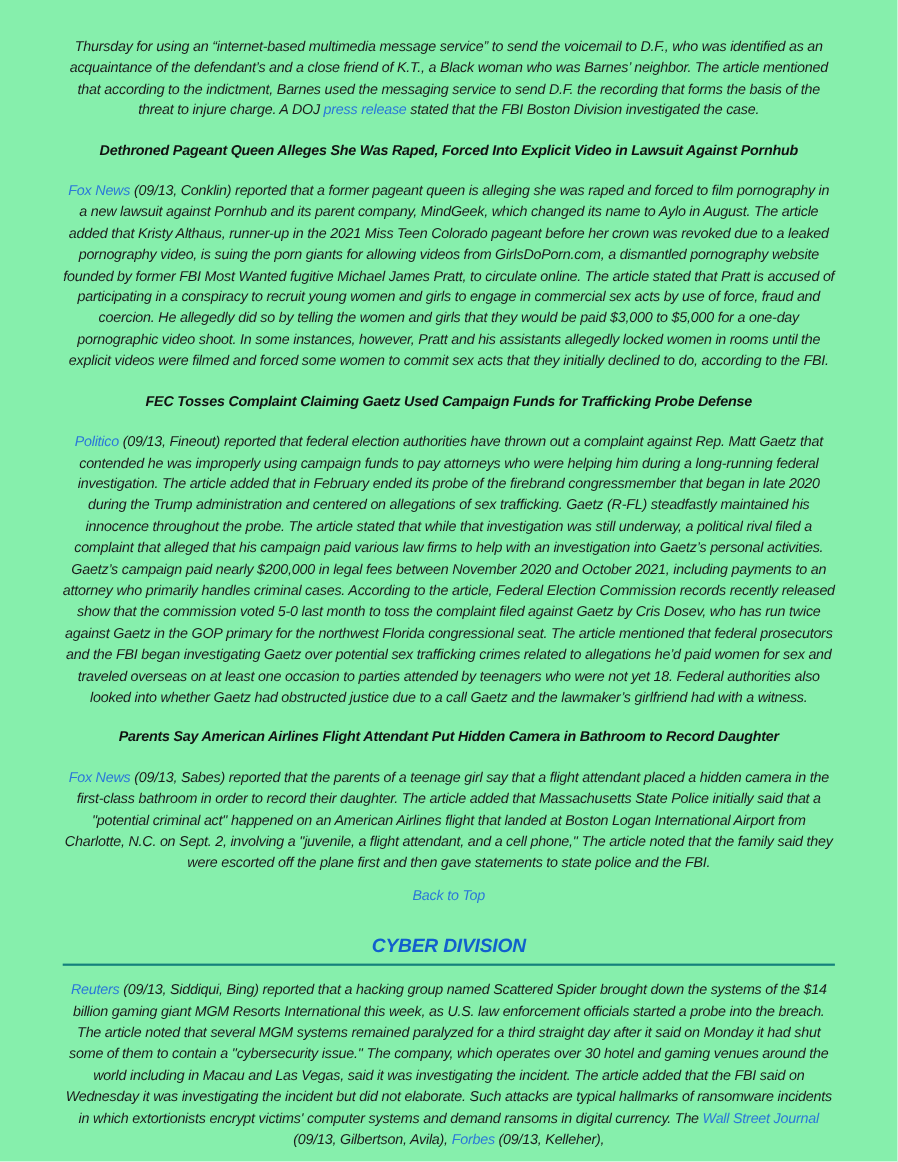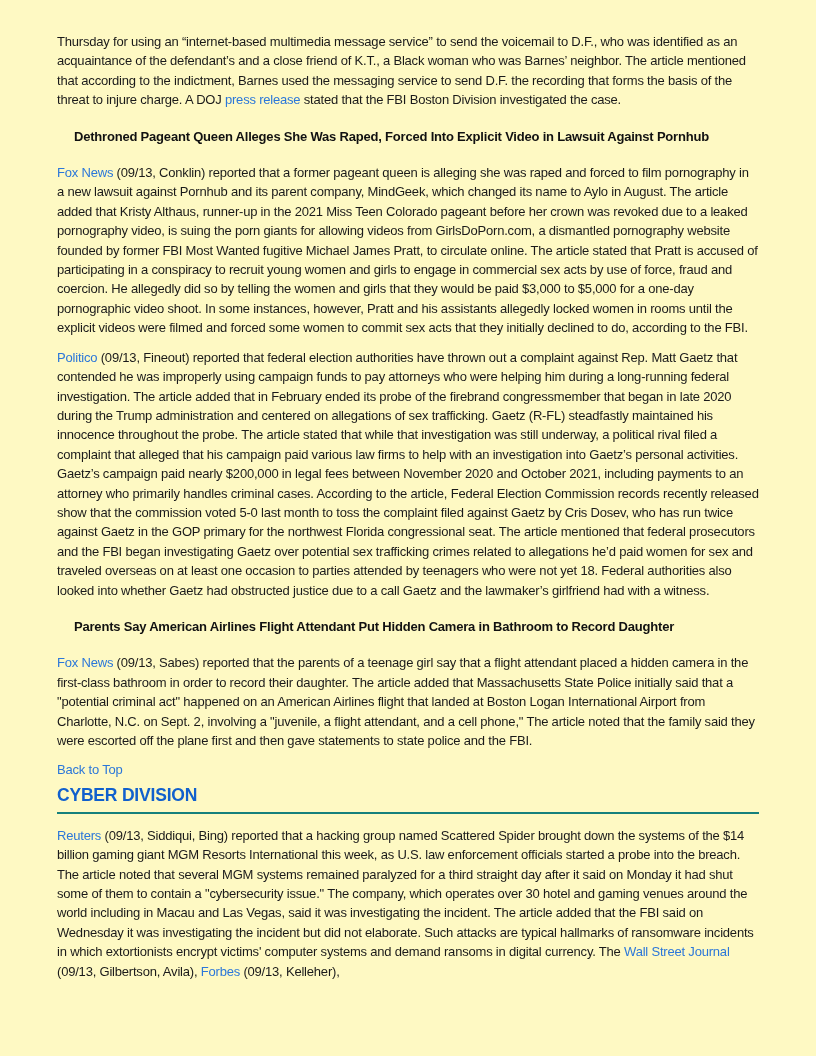--- a/index.html
+++ b/index.html
@@ -2,32 +2,33 @@
 <html><head>
 <meta charset="utf-8">
 <style>
   html, body { margin: 0; padding: 0; background: #ffffff; }
   .page {
     width: 816px;
     height: 1056px;
     box-sizing: border-box;
     padding: 32px 57px 0 57px;
     overflow: hidden;
-    background: #fef9c3;
+    background: #86efac;
     font-family: "Liberation Sans", sans-serif;
     font-size: 13px;
     letter-spacing: -0.2px;
     line-height: 19.4px;
     color: #1a1a1a;
-    text-align: left;
+    text-align: center;
+    font-style: italic;
   }
   p { margin: 0 0 10px 0; }
   .headline { font-weight: bold; margin: 17px; color: #111111; }
   a.link { text-decoration: none; cursor: pointer; }
-  .back-to-top-row { margin: 0 0 5px 0; }
+  .back-to-top-row { margin: 0 0 26px 0; }
   .section-title {
     font-size: 17.5px;
     font-weight: bold;
     letter-spacing: -0.2px;
     margin: 2px 0 12px 0;
     padding-bottom: 7px;
     line-height: 20px;
   }
 </style>
 </head>
@@ -36,20 +37,21 @@
 <div class="page" style="color: rgb(26, 26, 26);">
 
   <p class="body"><span>Thursday for using an “internet-based multimedia message service” to send the voicemail to D.F., who was identified as an acquaintance of the defendant’s and a close friend of K.T., a Black woman who was Barnes’ neighbor. The article mentioned that according to the indictment, Barnes used the messaging service to send D.F. the recording that forms the basis of the threat to injure charge. A DOJ </span><a class="link" href="#" style="color: rgb(43, 119, 217);">press release</a><span> stated that the FBI Boston Division investigated the case.</span></p>
 
   <section>
     <p class="headline">Dethroned Pageant Queen Alleges She Was Raped, Forced Into Explicit Video in Lawsuit Against Pornhub</p>
     <p class="body"><a class="link" href="#" style="color: rgb(43, 119, 217);">Fox News</a><span> (09/13, Conklin) reported that a former pageant queen is alleging she was raped and forced to film pornography in a new lawsuit against Pornhub and its parent company, MindGeek, which changed its name to Aylo in August. The article added that Kristy Althaus, runner-up in the 2021 Miss Teen Colorado pageant before her crown was revoked due to a leaked pornography video, is suing the porn giants for allowing videos from GirlsDoPorn.com, a dismantled pornography website founded by former FBI Most Wanted fugitive Michael James Pratt, to circulate online. The article stated that Pratt is accused of participating in a conspiracy to recruit young women and girls to engage in commercial sex acts by use of force, fraud and coercion. He allegedly did so by telling the women and girls that they would be paid $3,000 to $5,000 for a one-day pornographic video shoot. In some instances, however, Pratt and his assistants allegedly locked women in rooms until the explicit videos were filmed and forced some women to commit sex acts that they initially declined to do, according to the FBI.</span></p>
   </section>
 
   <section>
+    <p class="headline">FEC Tosses Complaint Claiming Gaetz Used Campaign Funds for Trafficking Probe Defense</p>
     <p class="body"><a class="link" href="#" style="color: rgb(43, 119, 217);">Politico</a><span> (09/13, Fineout) reported that federal election authorities have thrown out a complaint against Rep. Matt Gaetz that contended he was improperly using campaign funds to pay attorneys who were helping him during a long-running federal investigation. The article added that in February ended its probe of the firebrand congressmember that began in late 2020 during the Trump administration and centered on allegations of sex trafficking. Gaetz (R-FL) steadfastly maintained his innocence throughout the probe. The article stated that while that investigation was still underway, a political rival filed a complaint that alleged that his campaign paid various law firms to help with an investigation into Gaetz’s personal activities. Gaetz’s campaign paid nearly $200,000 in legal fees between November 2020 and October 2021, including payments to an attorney who primarily handles criminal cases. According to the article, Federal Election Commission records recently released show that the commission voted 5-0 last month to toss the complaint filed against Gaetz by Cris Dosev, who has run twice against Gaetz in the GOP primary for the northwest Florida congressional seat. The article mentioned that federal prosecutors and the FBI began investigating Gaetz over potential sex trafficking crimes related to allegations he’d paid women for sex and traveled overseas on at least one occasion to parties attended by teenagers who were not yet 18. Federal authorities also looked into whether Gaetz had obstructed justice due to a call Gaetz and the lawmaker’s girlfriend had with a witness.</span></p>
   </section>
 
   <section>
     <p class="headline">Parents Say American Airlines Flight Attendant Put Hidden Camera in Bathroom to Record Daughter</p>
     <p class="body"><a class="link" href="#" style="color: rgb(43, 119, 217);">Fox News</a><span> (09/13, Sabes) reported that the parents of a teenage girl say that a flight attendant placed a hidden camera in the first-class bathroom in order to record their daughter. The article added that Massachusetts State Police initially said that a "potential criminal act" happened on an American Airlines flight that landed at Boston Logan International Airport from Charlotte, N.C. on Sept. 2, involving a "juvenile, a flight attendant, and a cell phone," The article noted that the family said they were escorted off the plane first and then gave statements to state police and the FBI.</span></p>
   </section>
 
   <p class="back-to-top-row">
     <a class="link" href="#" style="color: rgb(43, 119, 217);">Back to Top</a>

